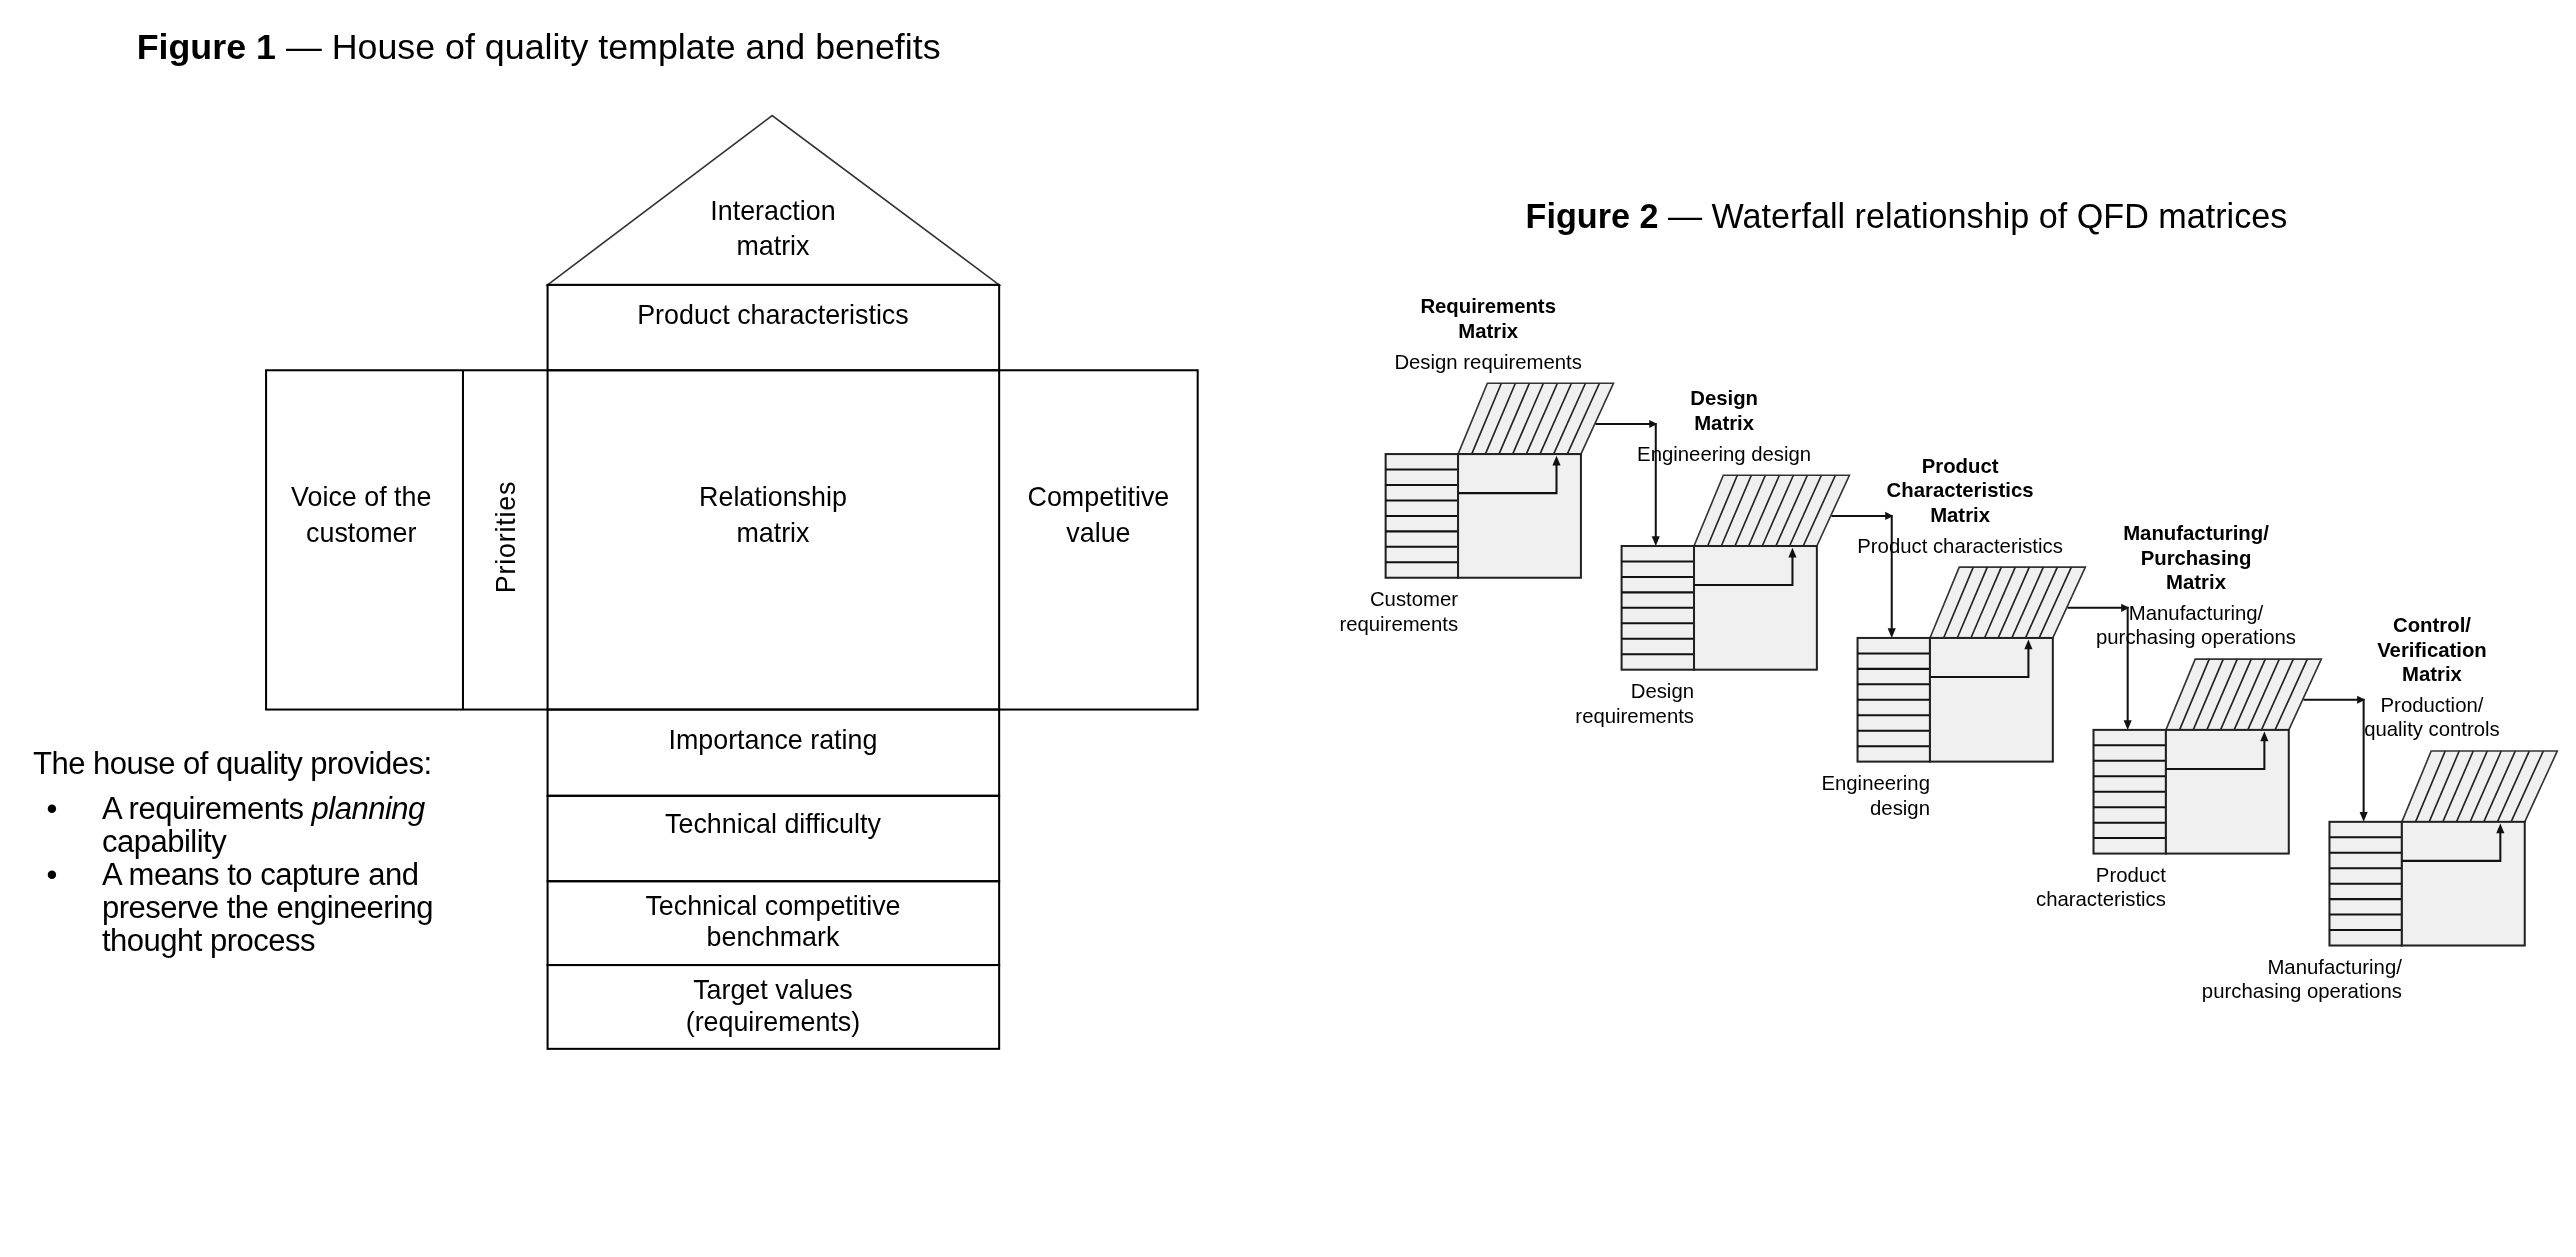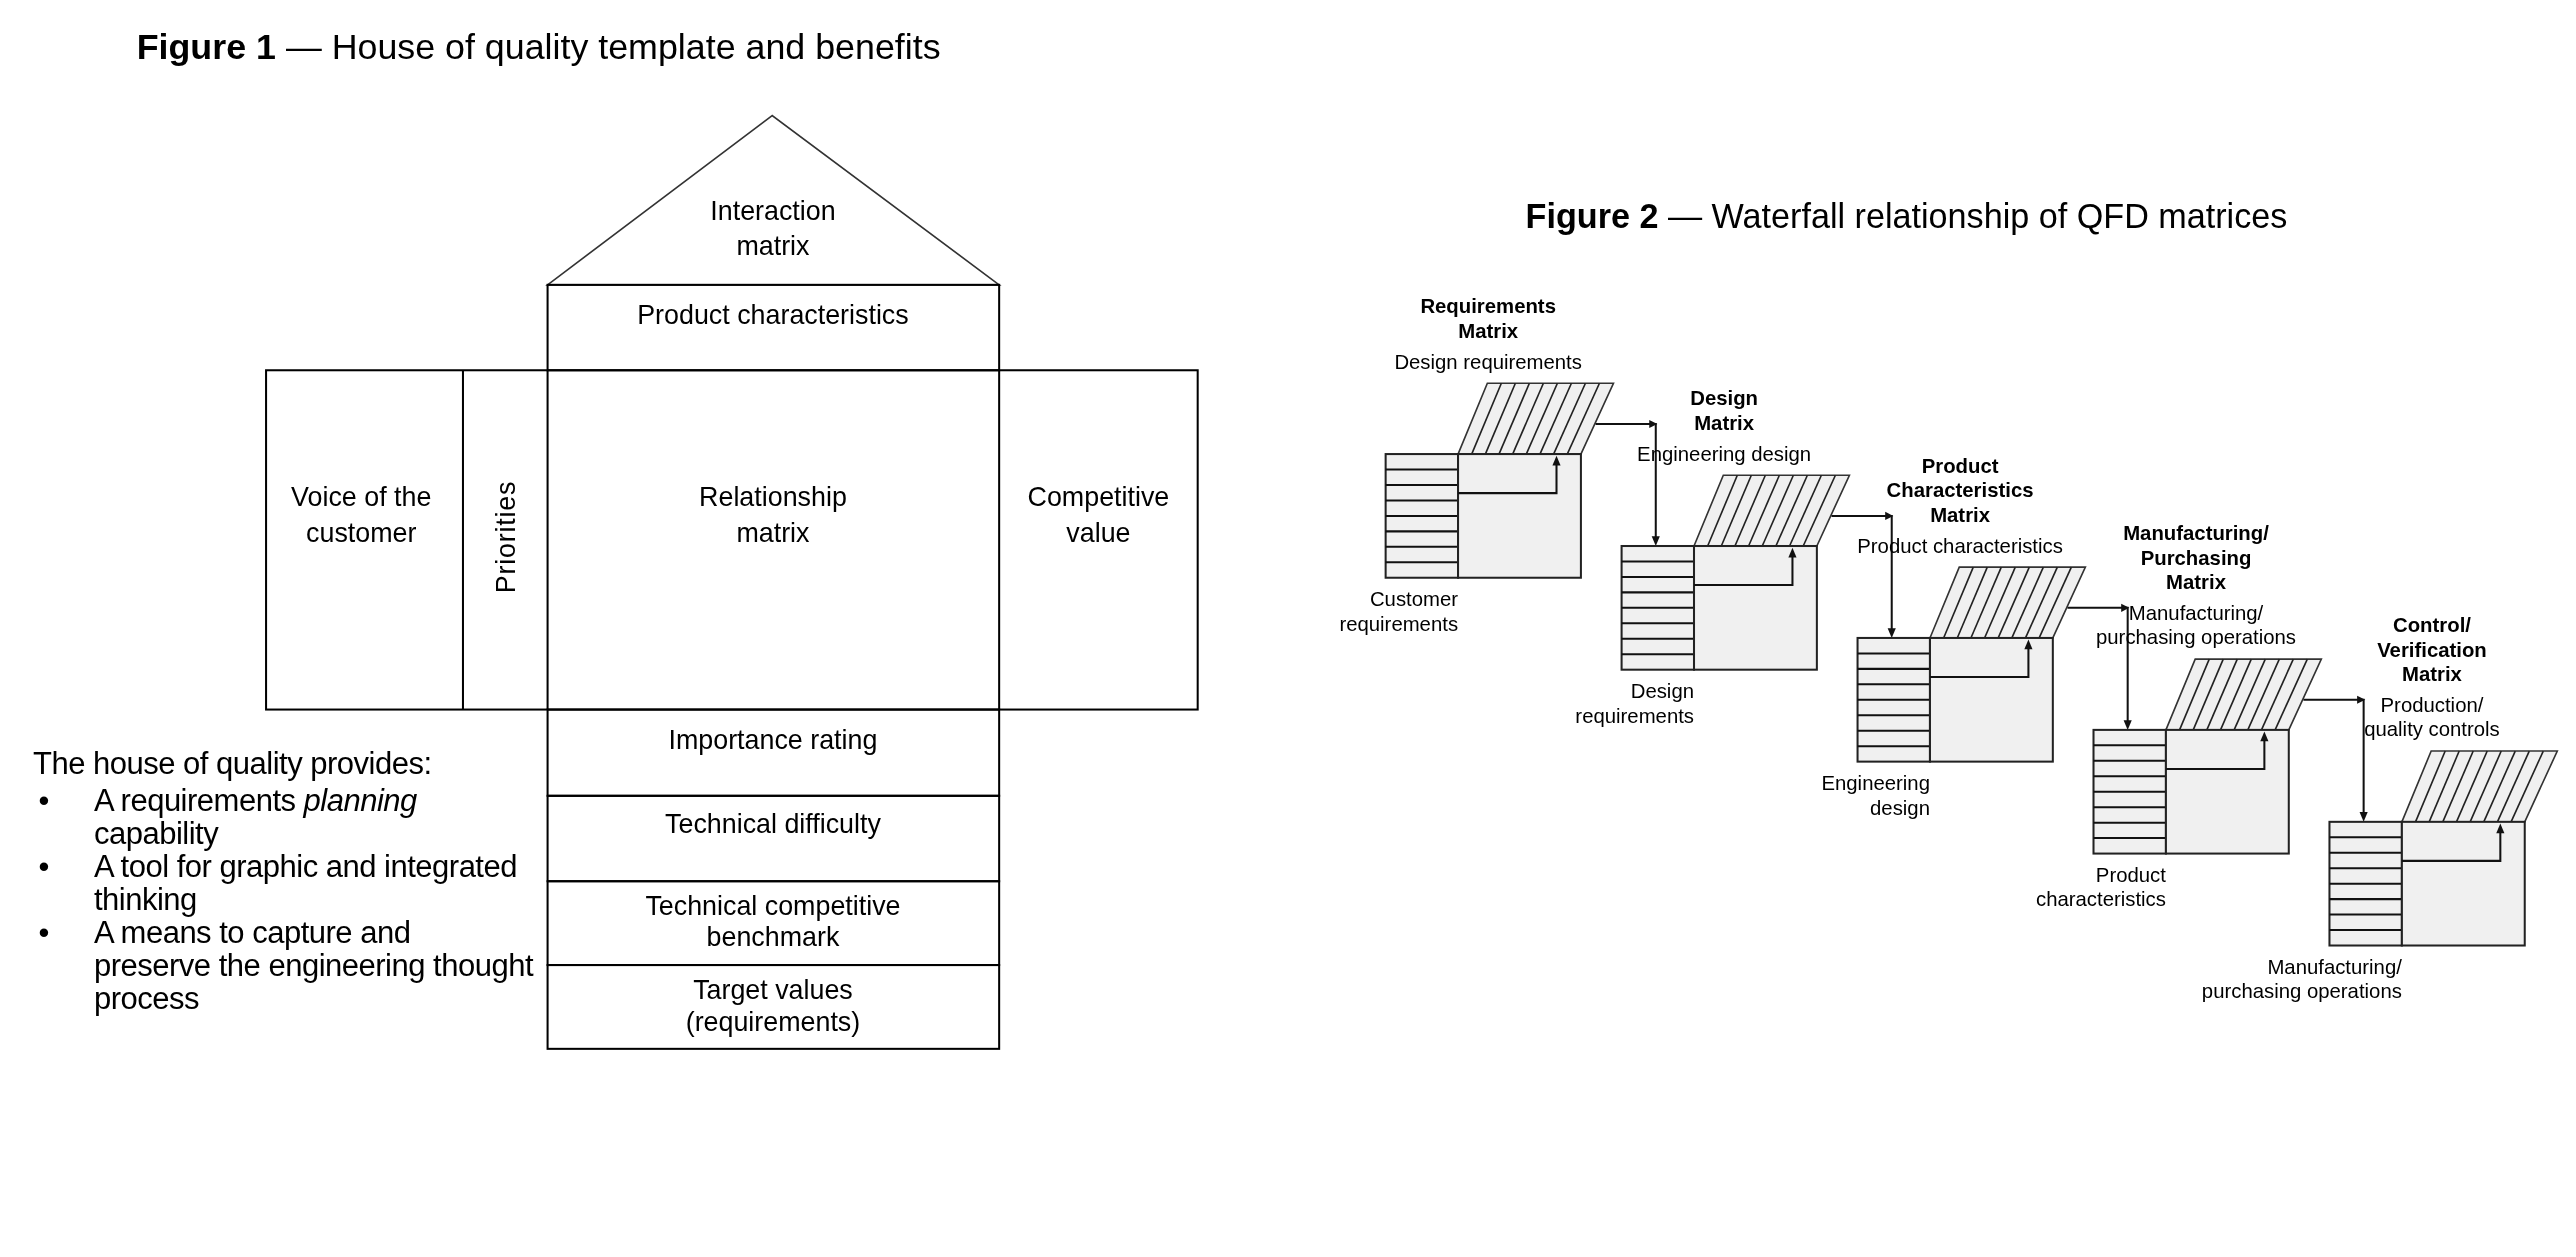--- a/index.html
+++ b/index.html
@@ -3,21 +3,21 @@
 <meta charset="utf-8">
 <style>
   html, body { margin:0; padding:0; background:#ffffff; }
   body { width:2576px; height:1258px; overflow:hidden; position:relative; font-family:"Liberation Sans", sans-serif; color:#000; }
   svg { position:absolute; left:0; top:0; }
   .ttl-b { font-weight:bold; }
   .t32 { font-size:33px; }
   .t24 { font-size:25px; }
   .t24b { font-size:25px; font-weight:bold; }
   #benefits { position:absolute; left:33px; top:747px; width:504px; font-size:31px; line-height:33px; letter-spacing:-0.5px; }
-  #benefits ul { margin:4px; padding:0; list-style:none; }
+  #benefits ul { margin:12px; padding:0; list-style:none; }
   #benefits li { position:relative; padding-left:57px; }
   #benefits li::before { content:"•"; position:absolute; left:1.6px; top:0; }
   #benefits em { font-style:italic; }
 </style>
 </head>
 <body>
 
 <svg id="canvas" width="2576" height="1258" viewBox="0 0 3166 1546">
 
   <text x="168" y="72" class="t32" style="font-size:44px"><tspan class="ttl-b">Figure 1</tspan><tspan> — House of quality template and benefits</tspan></text>
@@ -209,17 +209,16 @@
         <text x="2952" y="1197" class="t24" text-anchor="end">Manufacturing/</text>
         <text x="2952" y="1227" class="t24" text-anchor="end">purchasing operations</text>
       </g>
     </g>
 </svg>
 
 <div id="benefits">
   <div>The house of quality provides:</div>
   <ul id="benefits-items">
       <li><span>A requirements </span><em>planning</em><span> capability</span></li>
-      <li><span>A tool for graphic and integrated thinking</span></li>
       <li><span>A means to capture and preserve the engineering thought process</span></li>
     </ul>
 </div>
 
 
 </body></html>

